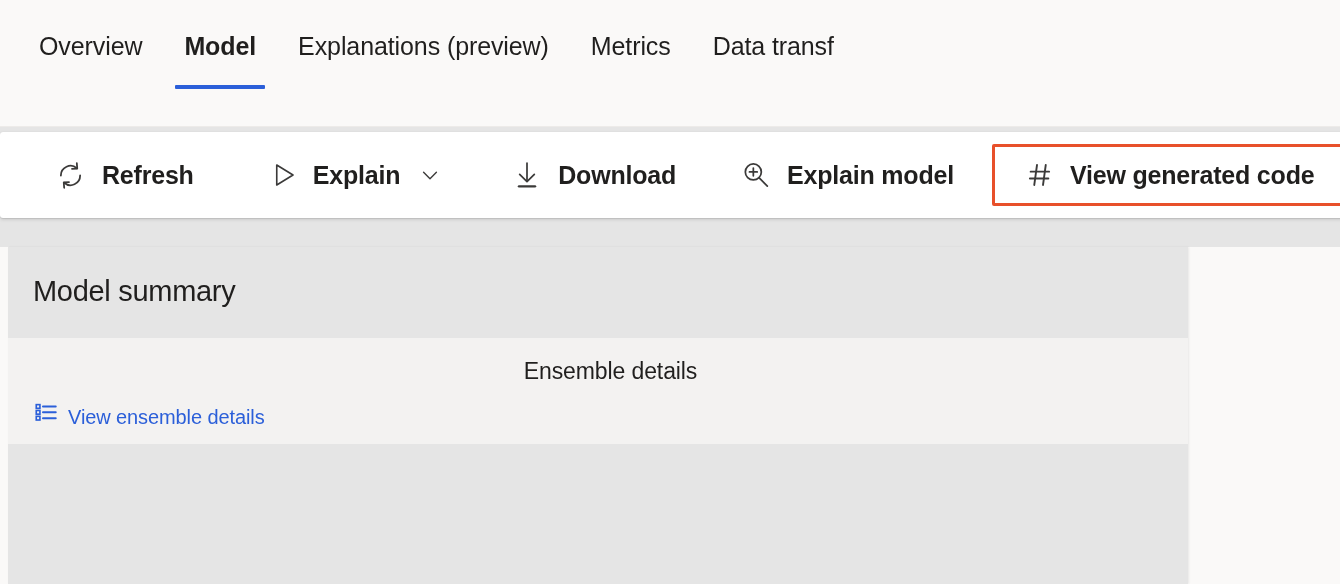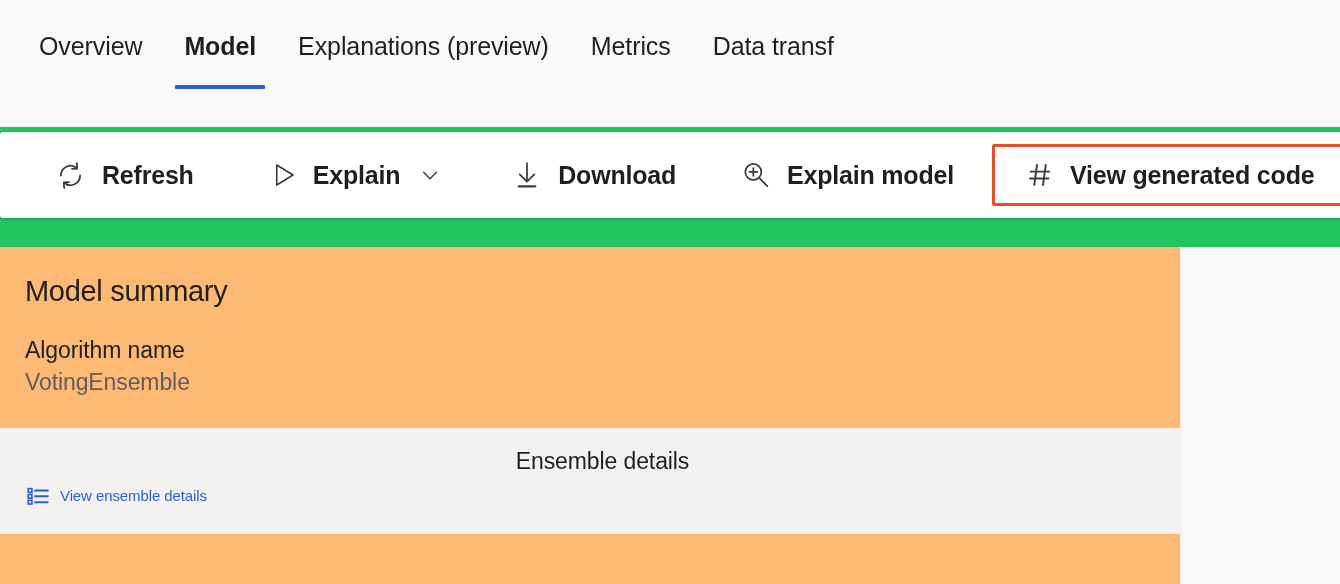--- a/index.html
+++ b/index.html
@@ -57,21 +57,21 @@
     bottom: 3px;
     height: 4px;
     background: var(--accent, #2b5fd9);
     border-radius: 1px;
   }
 
   
   .cmdbar-wrap {
     position: relative;
     height: 120px;
-    background: #22c55e;
+    background: #e5e5e5;
   }
 
   .cmdbar {
     position: absolute;
     left: 0;
     top: 5px;
     width: 1352px;
     height: 86px;
     background: #ffffff;
     border-radius: 3px;
@@ -120,24 +120,24 @@
 
   
   .content-area {
     position: relative;
     height: 337px;
     background: #faf9f8;
   }
 
   .card {
     position: absolute;
-    left: 0;
+    left: 8px;
     top: 0;
     width: 1180px;
-    background: #fdba74;
+    background: #e5e5e5;
     box-shadow: 1px 0 2px rgba(0,0,0,0.07);
     height: 337px;
     overflow: hidden;
   }
 
   .card-title {
     font-size: 29px;
     font-weight: 400;
     color: #201f1e;
     letter-spacing: -0.3px;
@@ -179,24 +179,25 @@
 
   .band-link {
     display: inline-flex;
     align-items: center;
     gap: 9px;
     margin-top: 5px;
     cursor: pointer;
   }
 
   .band-link .link-text {
-    font-size: 15px;
+    font-size: 20px;
     color: var(--link, #2b5fd9);
     letter-spacing: -0.1px;
     line-height: 1.38;
+    margin-top: 11px;
   }
 
   .band-link .icon svg { display: block; }
 </style>
 </head>
 <body>
 
 <div class="tabbar">
   <div class="tab">
     <span>Overview</span>
@@ -286,24 +287,20 @@
     </div>
 
   </div>
 </div>
 
 <div class="content-area">
   <div class="card">
 
     <div class="card-title">Model summary</div>
 
-    <div class="field-block">
-      <div class="field-label">Algorithm name</div>
-      <div class="field-value">VotingEnsemble</div>
-    </div>
 
     <div class="band">
       <div class="band-label">Ensemble details</div>
       <div class="band-link">
         <span class="icon">
           <svg width="26" height="26" viewBox="0 0 24 24" fill="none">
             <rect x="3" y="5.2" width="3.4" height="3.4" fill="none" stroke="#2b5fd9" stroke-width="1.5"></rect>
             <rect x="3" y="10.6" width="3.4" height="3.4" fill="none" stroke="#2b5fd9" stroke-width="1.5"></rect>
             <rect x="3" y="16" width="3.4" height="3.4" fill="none" stroke="#2b5fd9" stroke-width="1.5"></rect>
             <line x1="9.2" y1="6.9" x2="21" y2="6.9" stroke="#2b5fd9" stroke-width="1.8" stroke-linecap="round"></line>

